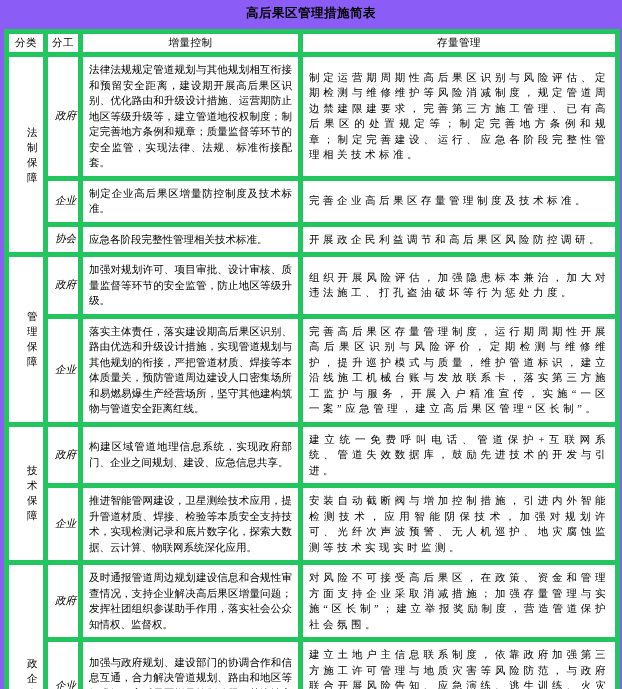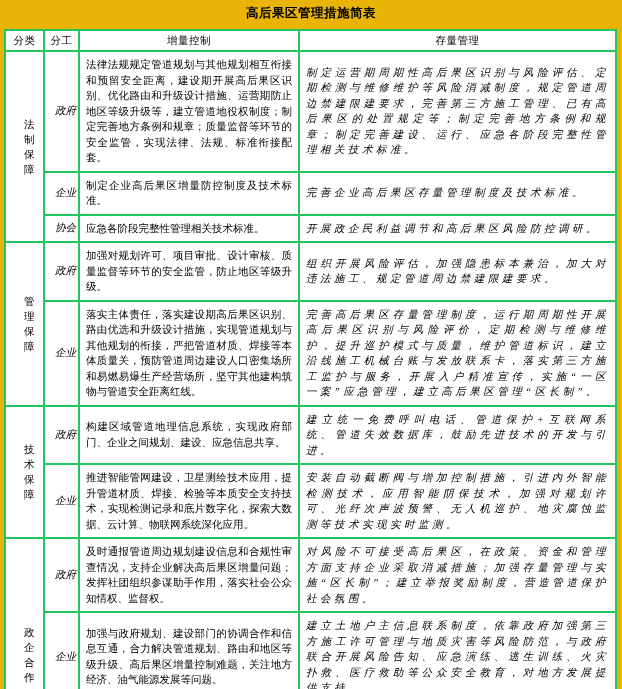--- a/index.html
+++ b/index.html
@@ -6,42 +6,42 @@
   html, body {
     margin: 0;
     padding: 0;
     background: #ffffff;
     color: #000000;
     font-family: "Liberation Serif", serif;
   }
   .page {
     width: 622px;
     height: 689px;
-    background: #eab308;
+    background: #8b5cf6;
     padding-top: 5px;
   }
   .title {
     width: 622px;
     text-align: center;
     font-family: "Liberation Sans", sans-serif;
     font-weight: bold;
     font-size: 12.5px;
     letter-spacing: 0.5px;
     margin: 0 0 7px 0;
   }
   table.measures {
     border-collapse: collapse;
     table-layout: fixed;
     margin-left: 4px;
     width: 611px;
     background: #ffffff;
   }
   table.measures th,
   table.measures td {
-    border: 2px solid #22c55e;
+    border: 5px solid #22c55e;
     vertical-align: middle;
     font-size: 10.5px;
     margin-left: 44px;
   }
   thead th {
     height: 21px;
     font-weight: normal;
     text-align: center;
     padding: 2px;
     letter-spacing: 0.5px;
@@ -60,21 +60,20 @@
   td.inc {
     text-align: justify;
     line-height: 15.5px;
     padding: 5px 6px;
   }
   td.stock {
     text-align: justify;
     line-height: 15.5px;
     letter-spacing: 3.5px;
     padding: 5px 6px;
-    font-style: italic;
   }
 </style>
 </head>
 <body>
 
 <div class="page">
   <div class="title">高后果区管理措施简表</div>
 
   <table class="measures">
     <colgroup>
@@ -107,21 +106,21 @@
         <tr>
           <td class="role">协会</td>
           <td class="inc">应急各阶段完整性管理相关技术标准。</td>
           <td class="stock">开展政企民利益调节和高后果区风险防控调研。</td>
         </tr>
         <tr>
           <td class="cat" rowspan="2">管理
 保障</td>
           <td class="role">政府</td>
           <td class="inc">加强对规划许可、项目审批、设计审核、质量监督等环节的安全监管，防止地区等级升级。</td>
-          <td class="stock">组织开展风险评估，加强隐患标本兼治，加大对违法施工、规定管道周边禁建限建要求。</td>
+          <td class="stock">组织开展风险评估，加强隐患标本兼治，加大对违法施工、打孔盗油破坏等行为惩处力度。</td>
         </tr>
         <tr>
           <td class="role">企业</td>
           <td class="inc">落实主体责任，落实建设期高后果区识别、路由优选和升级设计措施，实现管道规划与其他规划的衔接，严把管道材质、焊接等本体质量关，预防管道周边建设人口密集场所和易燃易爆生产经营场所，坚守其他建构筑物与管道安全距离红线。</td>
           <td class="stock">完善高后果区存量管理制度，运行期周期性开展高后果区识别与风险评价，定期检测与维修维护，提升巡护模式与质量，维护管道标识，建立沿线施工机械台账与发放联系卡，落实第三方施工监护与服务，开展入户精准宣传，实施“一区一案”应急管理，建立高后果区管理“区长制”。</td>
         </tr>
         <tr>
           <td class="cat" rowspan="2">技术
 保障</td>
           <td class="role">政府</td>

